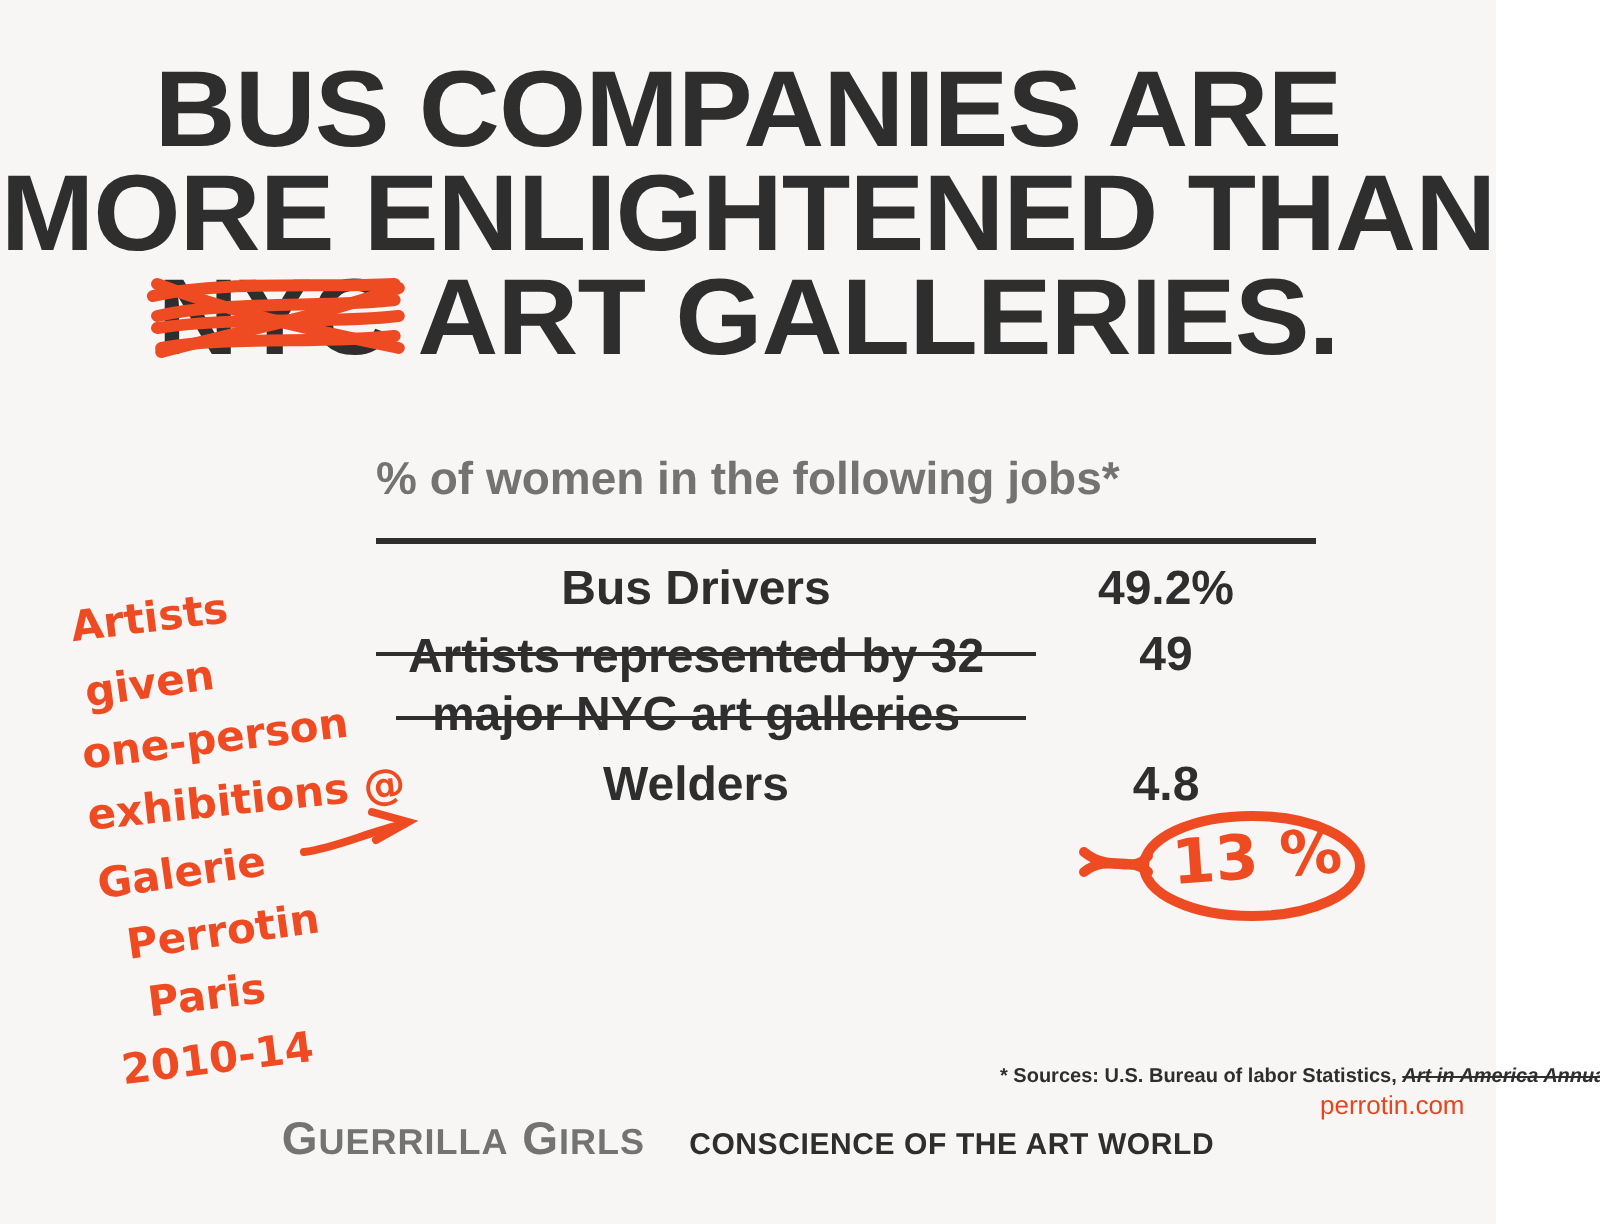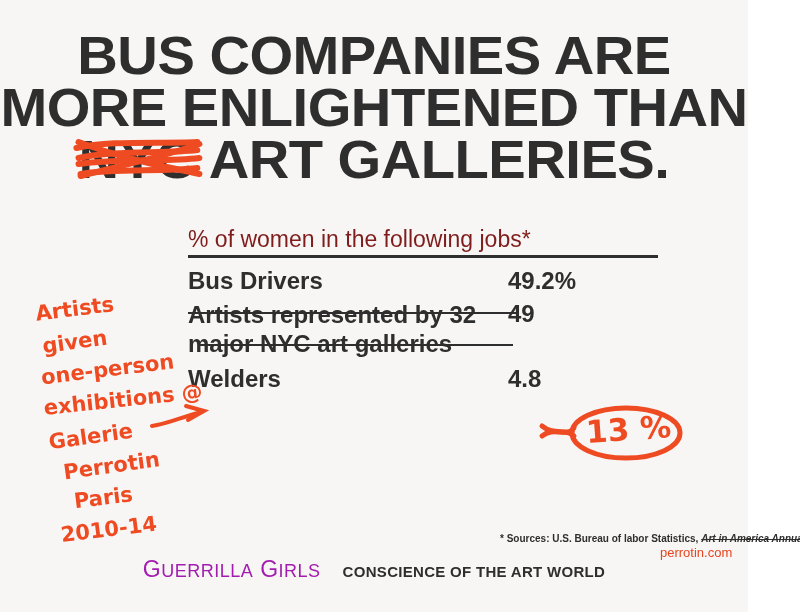--- a/index.html
+++ b/index.html
@@ -57,38 +57,39 @@
 
   
   .table-wrap {
     position: absolute;
     left: 188px;
     top: 226px;
     width: 470px;
   }
   .table-title {
     font-size: 23px;
-    font-weight: normal;
-    color: #7f1d1d;
+    font-weight: bold;
+    color: #737373;
     border-bottom: 3px solid #2e2e2e;
-    padding-bottom: 2px;
+    padding-bottom: 16px;
     white-space: nowrap;
   }
   table.jobs {
     border-collapse: collapse;
     width: 100%;
     margin-top: 6px;
   }
   table.jobs td {
     font-size: 24px;
     font-weight: bold;
     color: #2e2e2e;
     padding: 4px 0 4px 0;
     vertical-align: top;
     line-height: 1.05;
+    text-align: center;
   }
   td.val {
     text-align: left;
     width: 150px;
     padding-left: 176px;
   }
   tr.row-artists td {
     position: relative;
   }
   .artist-label {
@@ -127,22 +128,22 @@
   .signature {
     position: absolute;
     left: 0;
     right: 0;
     top: 556px;
     text-align: center;
     white-space: nowrap;
   }
   .gg-name {
     font-size: 23px;
-    font-weight: normal;
-    color: #a21caf;
+    font-weight: bold;
+    color: #737373;
     letter-spacing: 0.5px;
   }
   .gg-name .small {
     font-size: 18px;
   }
   .gg-tag {
     font-size: 15px;
     font-weight: bold;
     color: #2e2e2e;
     letter-spacing: 0.3px;

